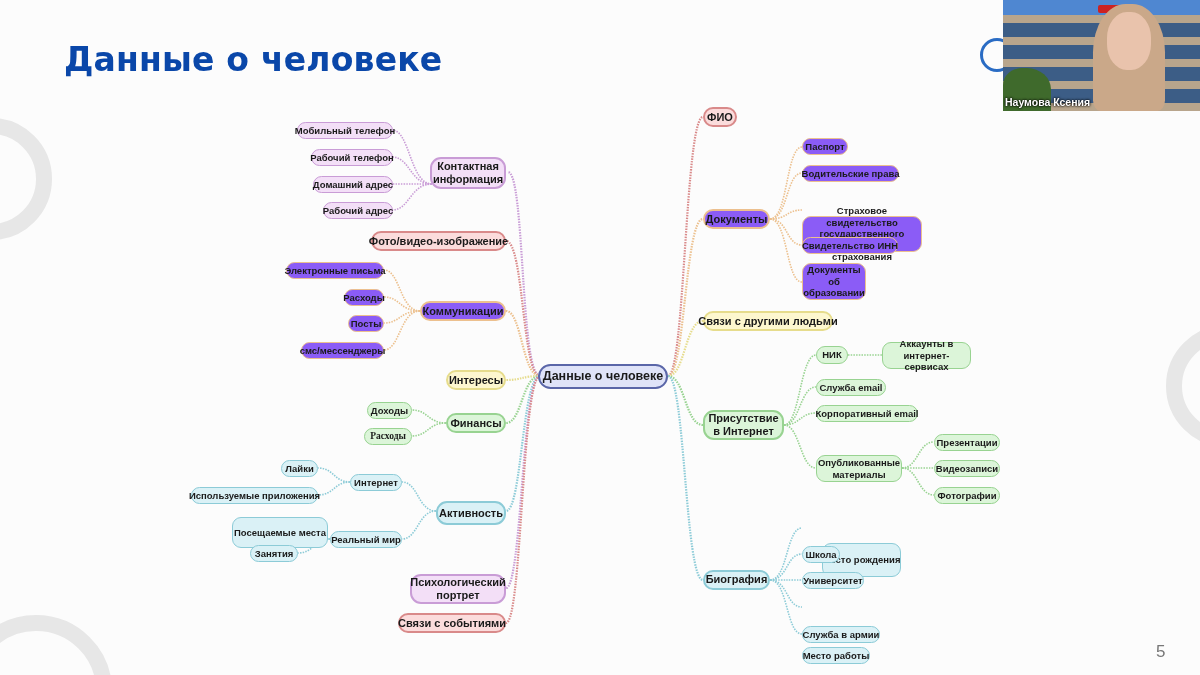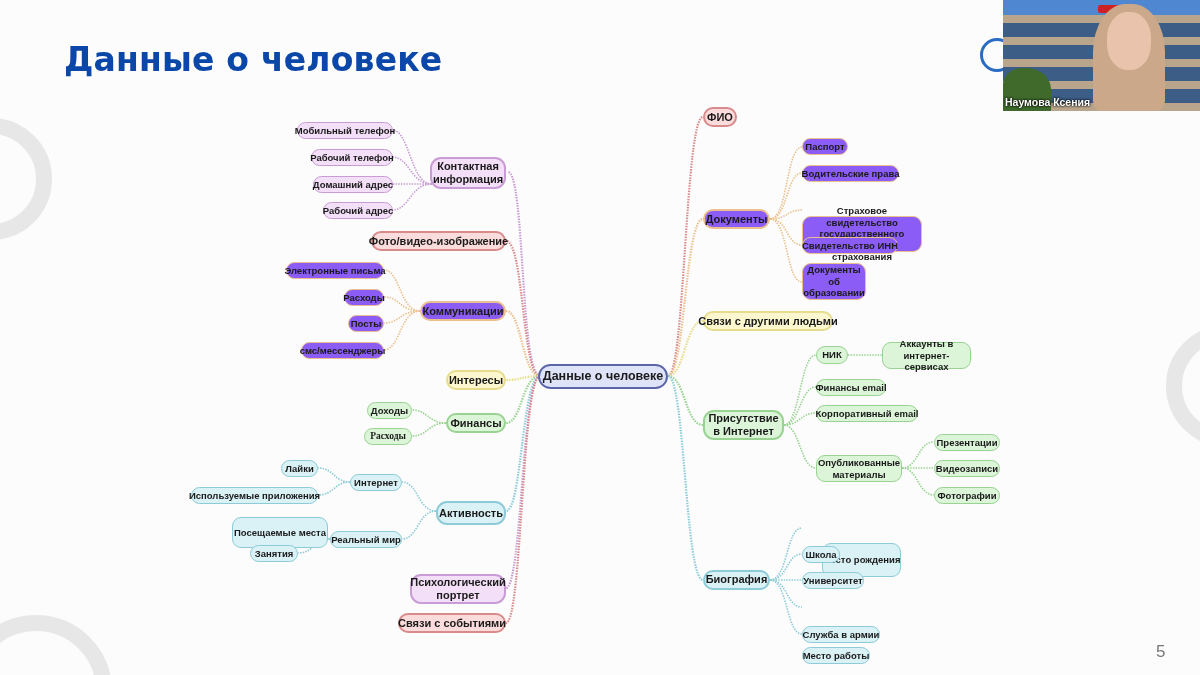--- a/index.html
+++ b/index.html
@@ -213,21 +213,21 @@
 <div class="node big green" style="left:703px;top:410px;width:81px;height:30px;white-space:normal;">
     <span>Присутствие в Интернет</span>
   </div>
 <div class="node green" style="left:816px;top:346px;width:32px;height:18px;">
     <span>НИК</span>
   </div>
 <div class="node green" style="left:882px;top:342px;width:89px;height:27px;white-space:normal;">
     <span>Аккаунты в интернет-сервисах</span>
   </div>
 <div class="node green" style="left:816px;top:379px;width:70px;height:17px;">
-    <span>Финансы email</span>
+    <span>Служба email</span>
   </div>
 <div class="node green" style="left:816px;top:405px;width:102px;height:17px;">
     <span>Корпоративный email</span>
   </div>
 <div class="node green" style="left:816px;top:455px;width:86px;height:27px;white-space:normal;">
     <span>Опубликованные материалы</span>
   </div>
 <div class="node green" style="left:934px;top:434px;width:66px;height:17px;">
     <span>Презентации</span>
   </div>

